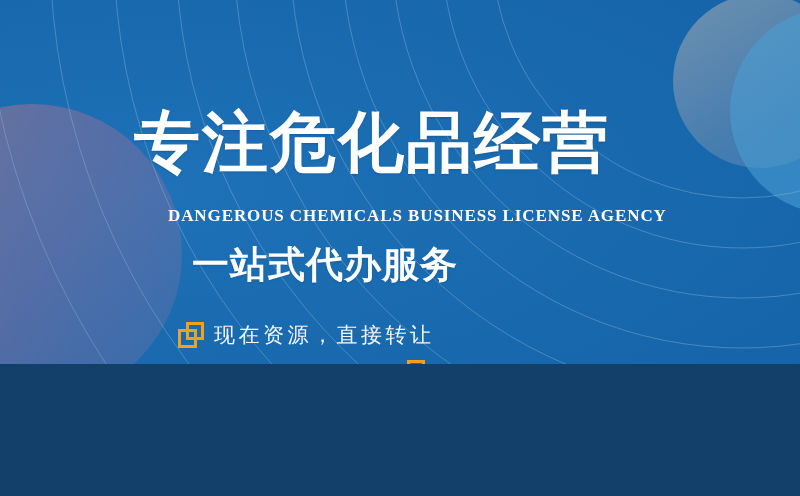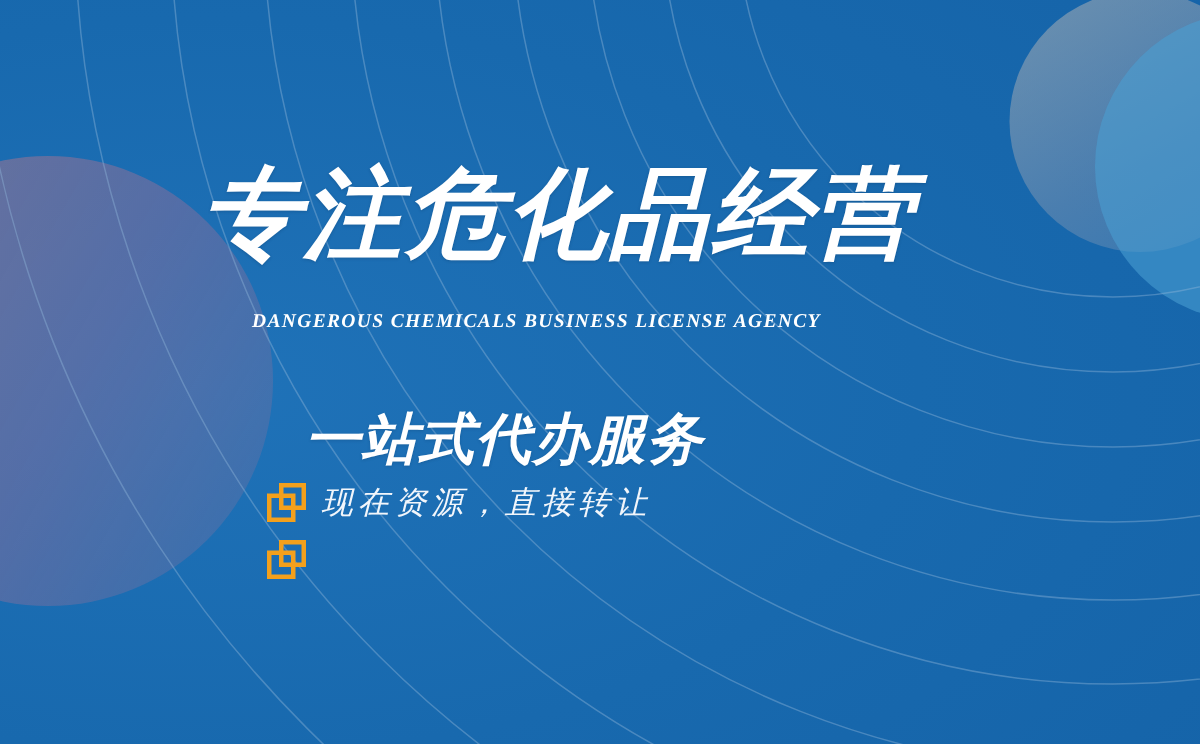--- a/index.html
+++ b/index.html
@@ -3,26 +3,25 @@
 <meta charset="utf-8">
 <style>
   html, body {
     margin: 0;
     padding: 0;
     background: #13406b;
   }
   #banner {
     position: relative;
     width: 800px;
-    height: 496px;
+    height: 364px;
     overflow: hidden;
     background: #6d28d9;
     font-family: "Liberation Sans", "DejaVu Sans", sans-serif;
     user-select: none;
-    font-style: italic;
   }
 
   
   .bg-base {
     position: absolute;
     inset: 0;
     background: radial-gradient(130% 110% at 18% 52%, #1f72b8 0%, #1869ae 45%, #1461a6 100%);
   }
 
   .circle-left {
@@ -85,52 +84,52 @@
     color: #ffffff;
     white-space: nowrap;
     text-shadow: 0 1px 2px rgba(10,45,80,0.25);
   }
 
   .title-en {
     position: absolute;
     left: 168px;
     top: 206px;
     font-family: "Liberation Serif", "DejaVu Serif", serif;
-    font-size: 13px;
+    font-size: 17px;
     font-weight: 700;
     letter-spacing: 0.9px;
     color: #ffffff;
     white-space: nowrap;
   }
 
   .title-sub {
     position: absolute;
-    left: 203px;
+    left: 192px;
     top: 246px;
     font-family: "DejaVu Sans", "Liberation Sans", sans-serif;
     font-size: 37px;
     font-weight: 700;
     letter-spacing: 1px;
     line-height: 1;
     color: #ffffff;
     white-space: nowrap;
     text-shadow: 0 1px 2px rgba(10,45,80,0.22);
-    margin-top: 28px;
   }
 
   .bullets {
     position: absolute;
     left: 178px;
     top: 316px;
   }
 
   .bullet-row {
     display: flex;
     align-items: center;
     height: 38px;
+    justify-content: flex-end;
   }
 
   .bullet-icon {
     position: relative;
     width: 26px;
     height: 26px;
     flex: 0 0 26px;
     margin-right: 10px;
   }
   .bullet-icon i {

